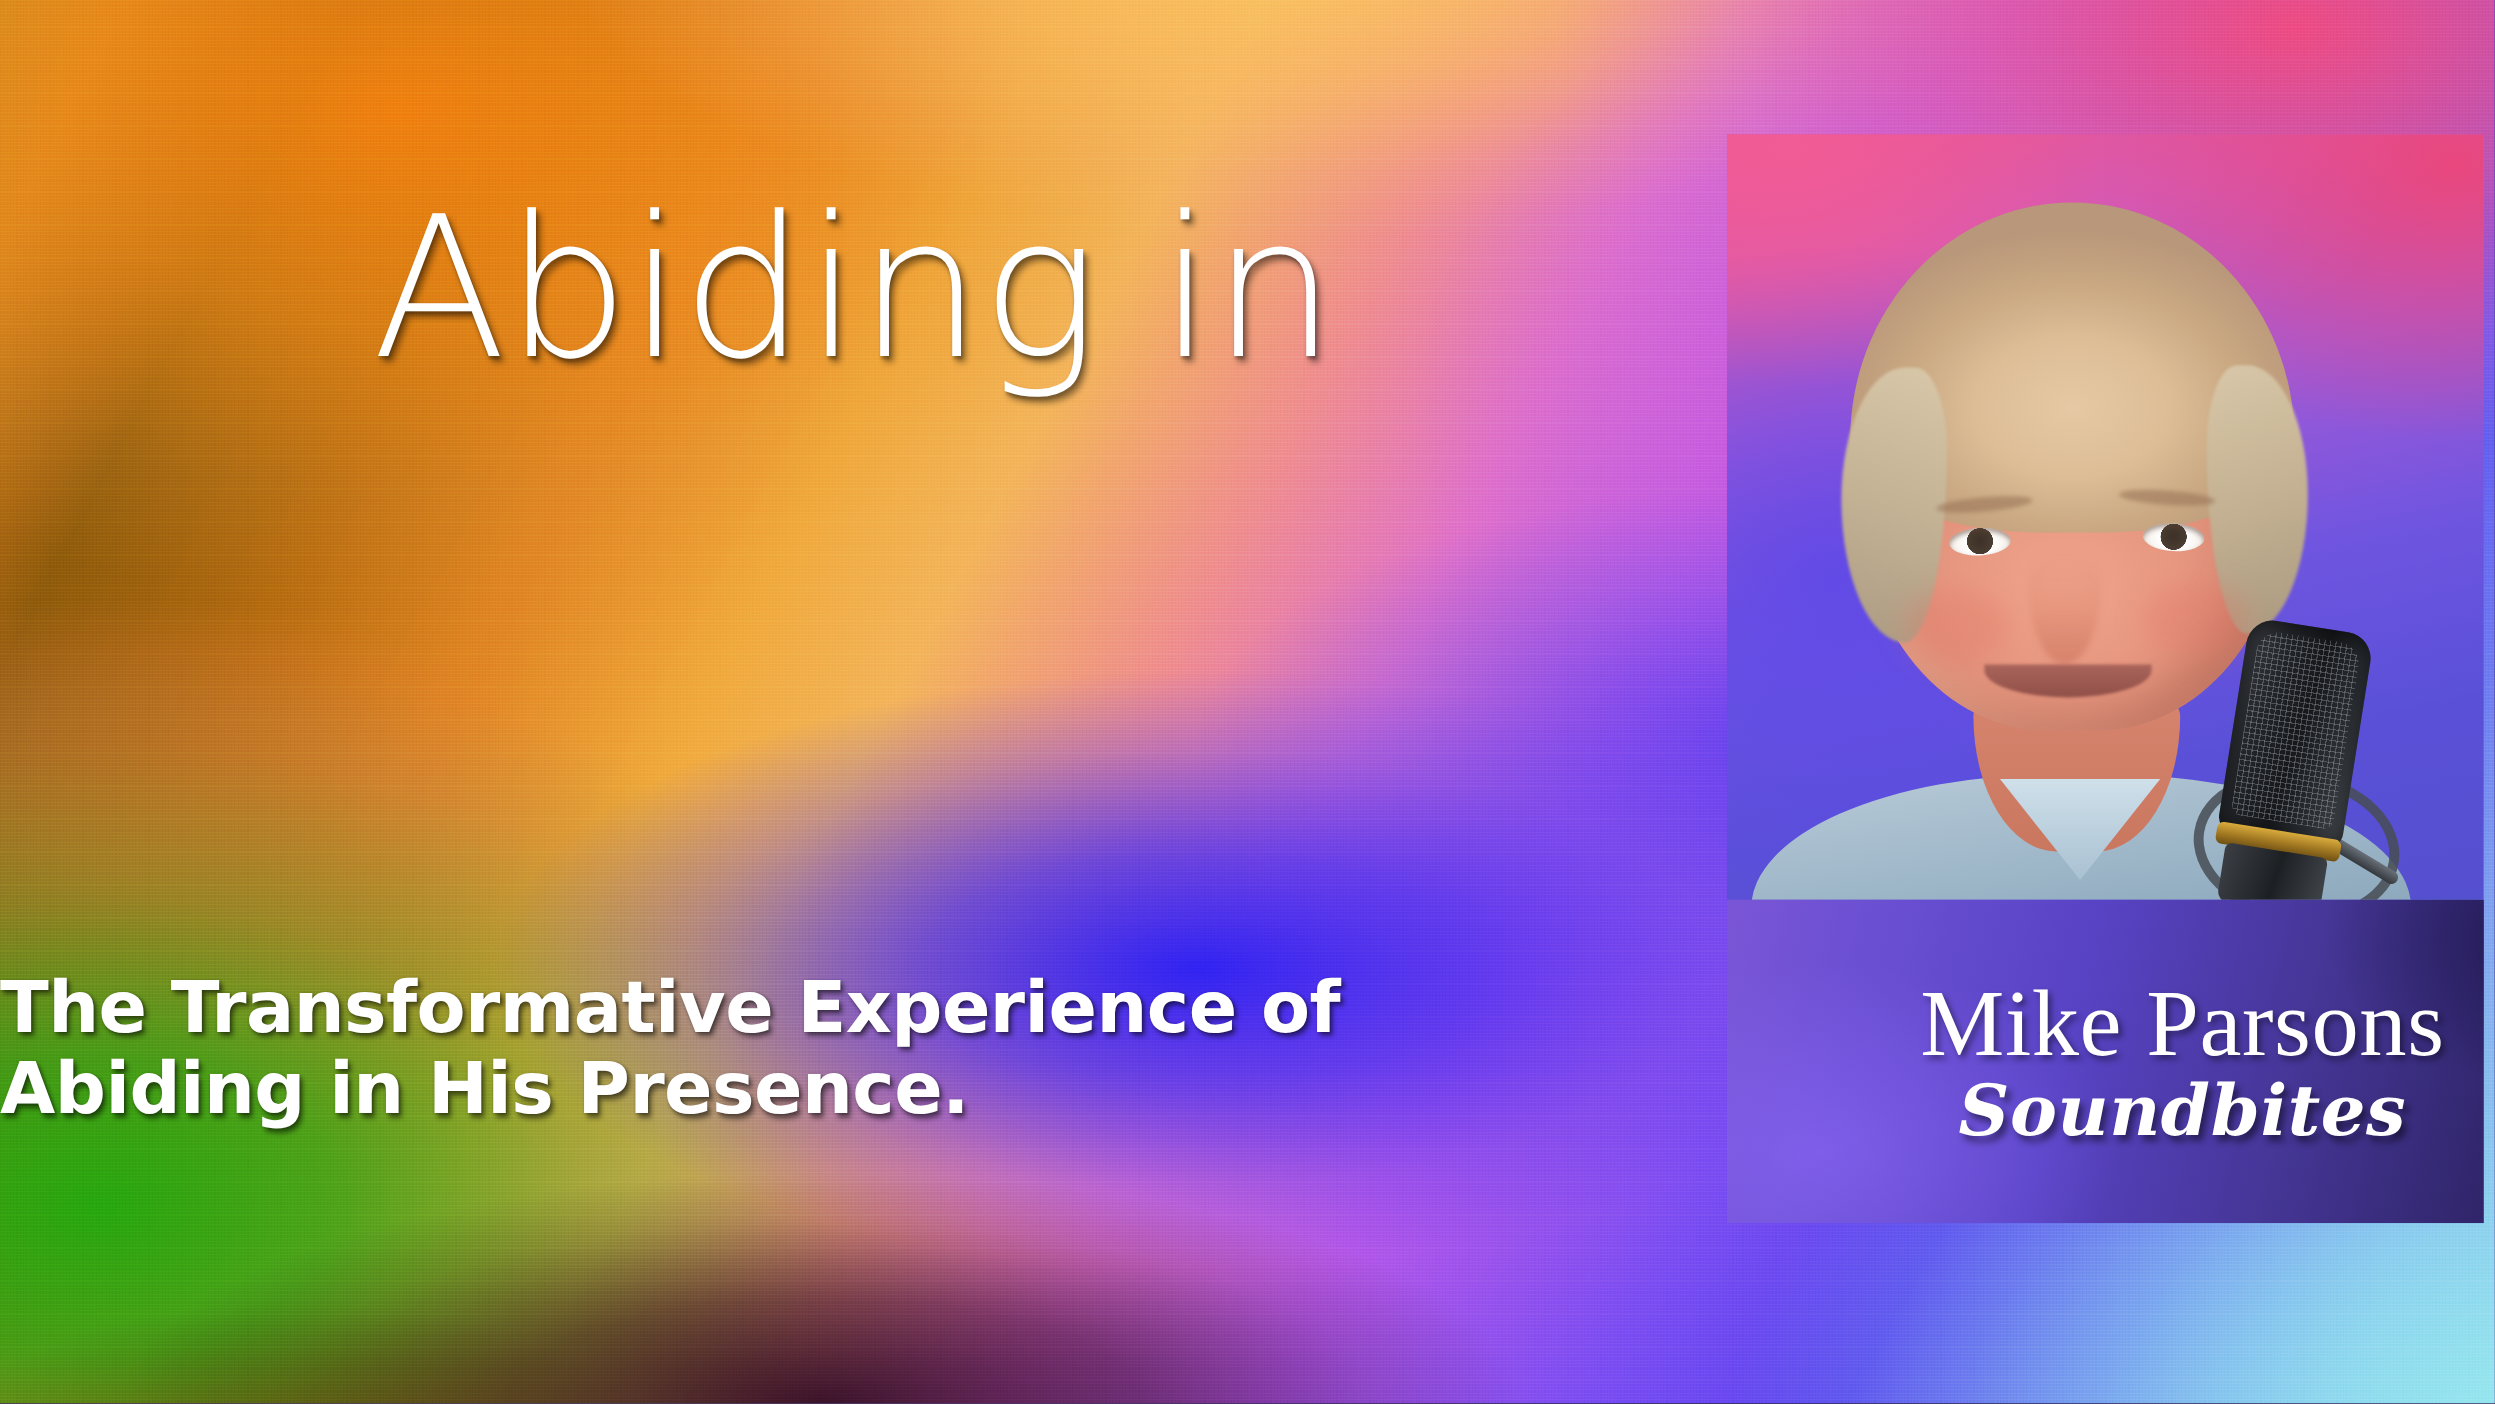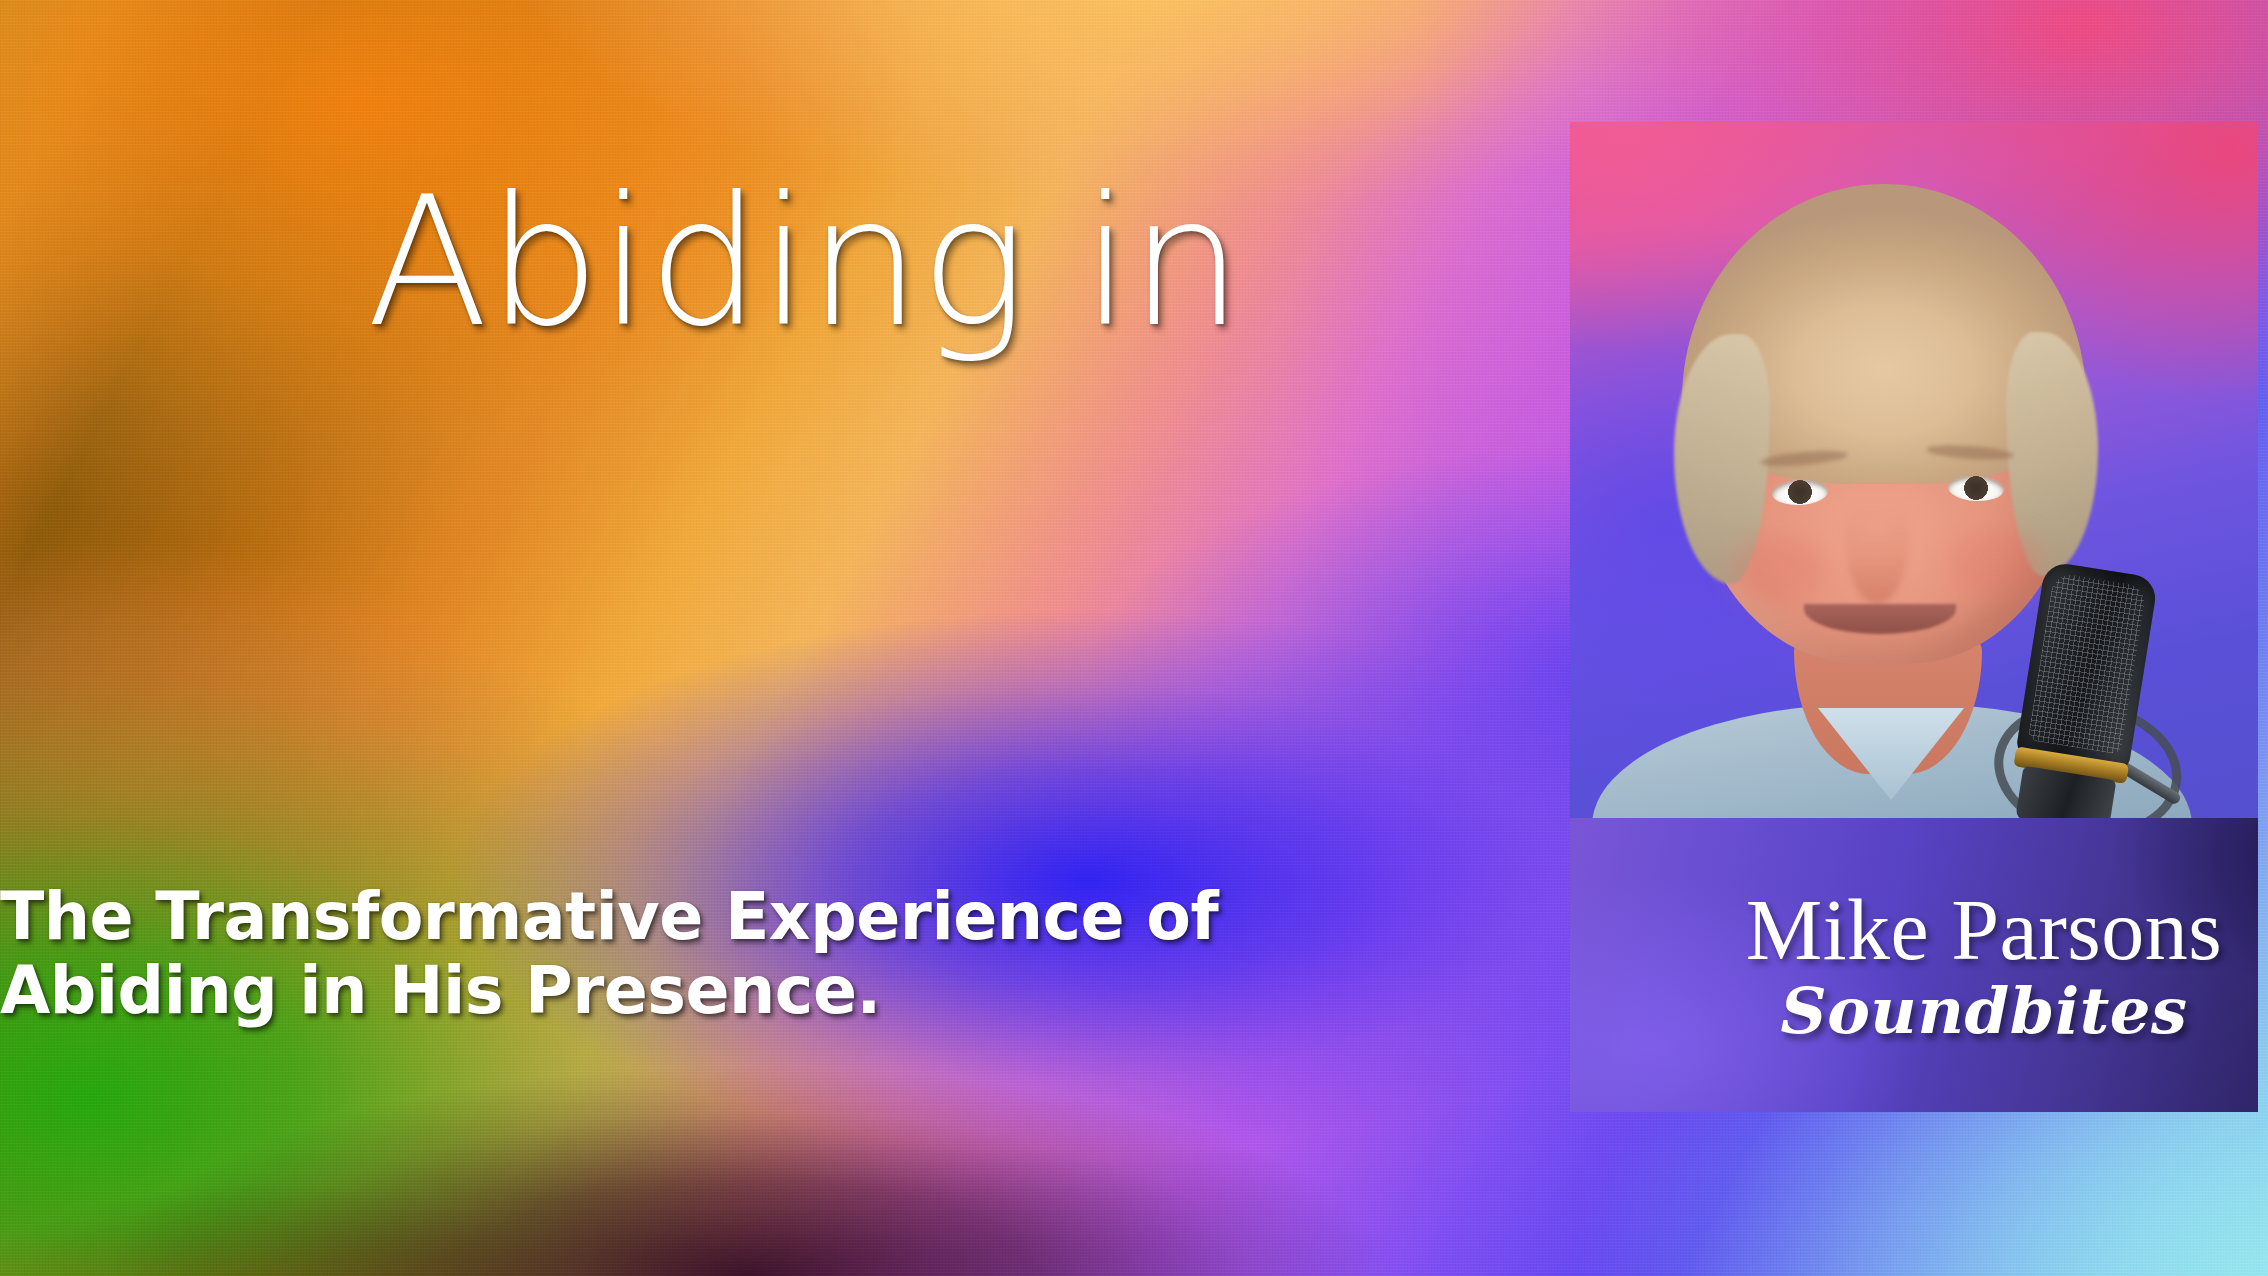--- a/index.html
+++ b/index.html
@@ -161,21 +161,20 @@
   }
 
   
   #headline-block {
     position: absolute;
     left: 0;
     top: 176px;
     width: 1552px;
     text-align: center;
     z-index: 5;
-    margin-left: 28px;
   }
   .headline-line {
     display: block;
     color: #ffffff;
     font-family: "DejaVu Sans", "Liberation Sans", sans-serif;
     font-weight: 300;
     font-size: 178px;
     line-height: 0.98;
     letter-spacing: -1px;
     text-shadow:

